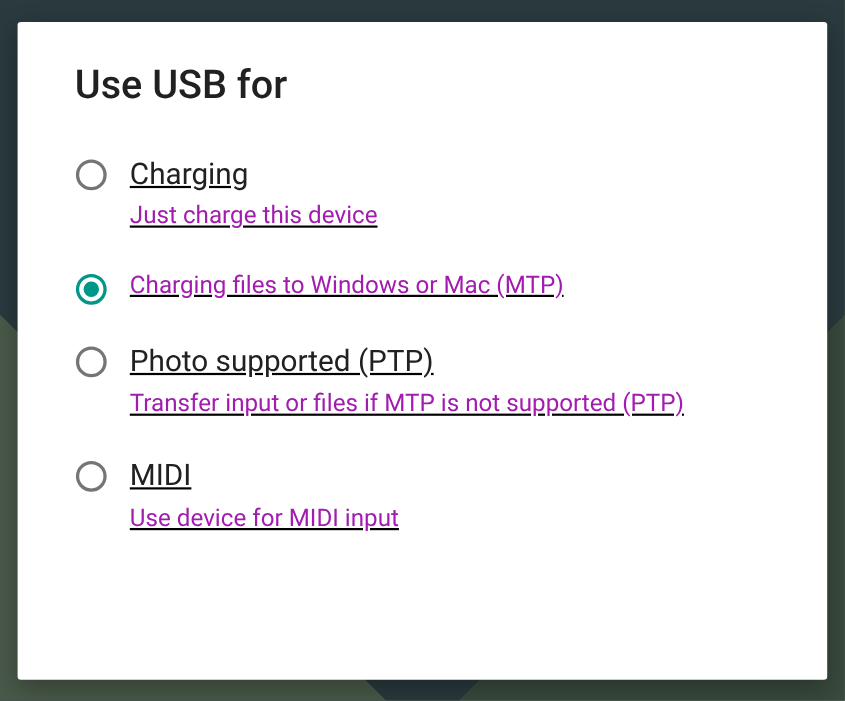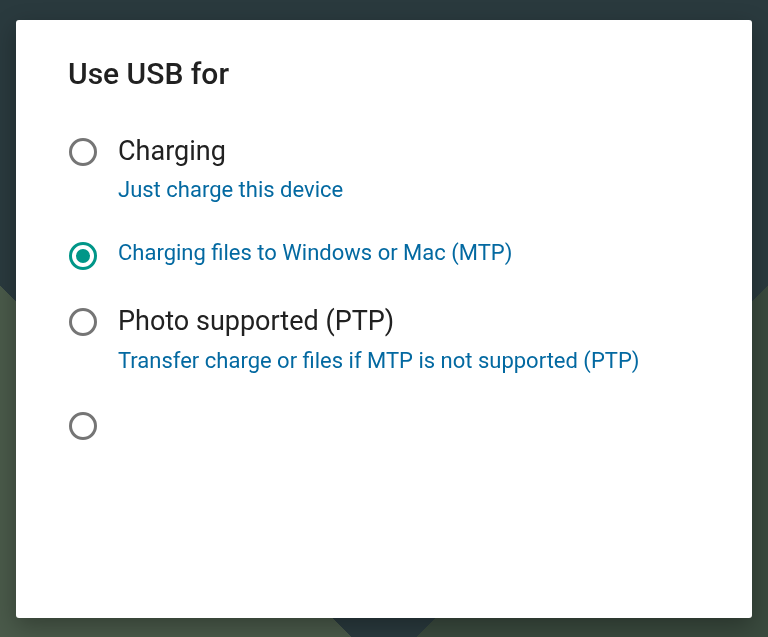--- a/index.html
+++ b/index.html
@@ -25,34 +25,35 @@
       width: 736px;
       height: 598px;
       border-radius: 3px;
       box-shadow: 0 8px 24px rgba(0,0,0,0.3);
       padding: 36px 44px 20px 44px;
       position: relative;
       display: flex;
       flex-direction: column;
     }
     .dialog-title {
-      font-size: 30px;
+      font-size: 36px;
       font-weight: 500;
       color: #212121;
       margin-bottom: 32px;
       margin-left: 8px;
     }
     .options {
       flex: 1;
     }
     .option-row {
       display: flex;
       align-items: flex-start;
       padding: 12px 8px 22px 8px;
       cursor: pointer;
+      text-decoration: underline;
     }
     .radio {
       flex-shrink: 0;
       width: 30px;
       height: 30px;
       margin-right: 20px;
       margin-top: 2px;
       display: flex;
       align-items: center;
       justify-content: center;
@@ -84,21 +85,21 @@
     }
     .option-label {
       font-size: 27px;
       color: #212121;
       font-weight: 400;
       line-height: 1.25;
       margin-bottom: 8px;
     }
     .option-desc {
       font-size: 22px;
-      color: #0369a1;
+      color: #a21caf;
       font-weight: 400;
       line-height: 1.3;
     }
     .actions {
       display: flex;
       justify-content: flex-end;
       padding: 8px 6px 10px 0;
     }
     .cancel-btn {
       background: none;
@@ -144,27 +145,31 @@
     </div>
 
     <div class="option-row">
       <div class="radio">
         <div class="radio-outer">
             <div class="radio-inner"></div>
           </div>
       </div>
       <div class="option-text">
         <div class="option-label">Photo supported (PTP)</div>
-        <div class="option-desc">Transfer charge or files if MTP is not supported (PTP)</div>
+        <div class="option-desc">Transfer input or files if MTP is not supported (PTP)</div>
       </div>
     </div>
 
     <div class="option-row">
       <div class="radio">
         <div class="radio-outer">
             <div class="radio-inner"></div>
           </div>
       </div>
+      <div class="option-text">
+        <div class="option-label">MIDI</div>
+        <div class="option-desc">Use device for MIDI input</div>
+      </div>
     </div>
 
   </div>
 
 </div>
 
 </body></html>

